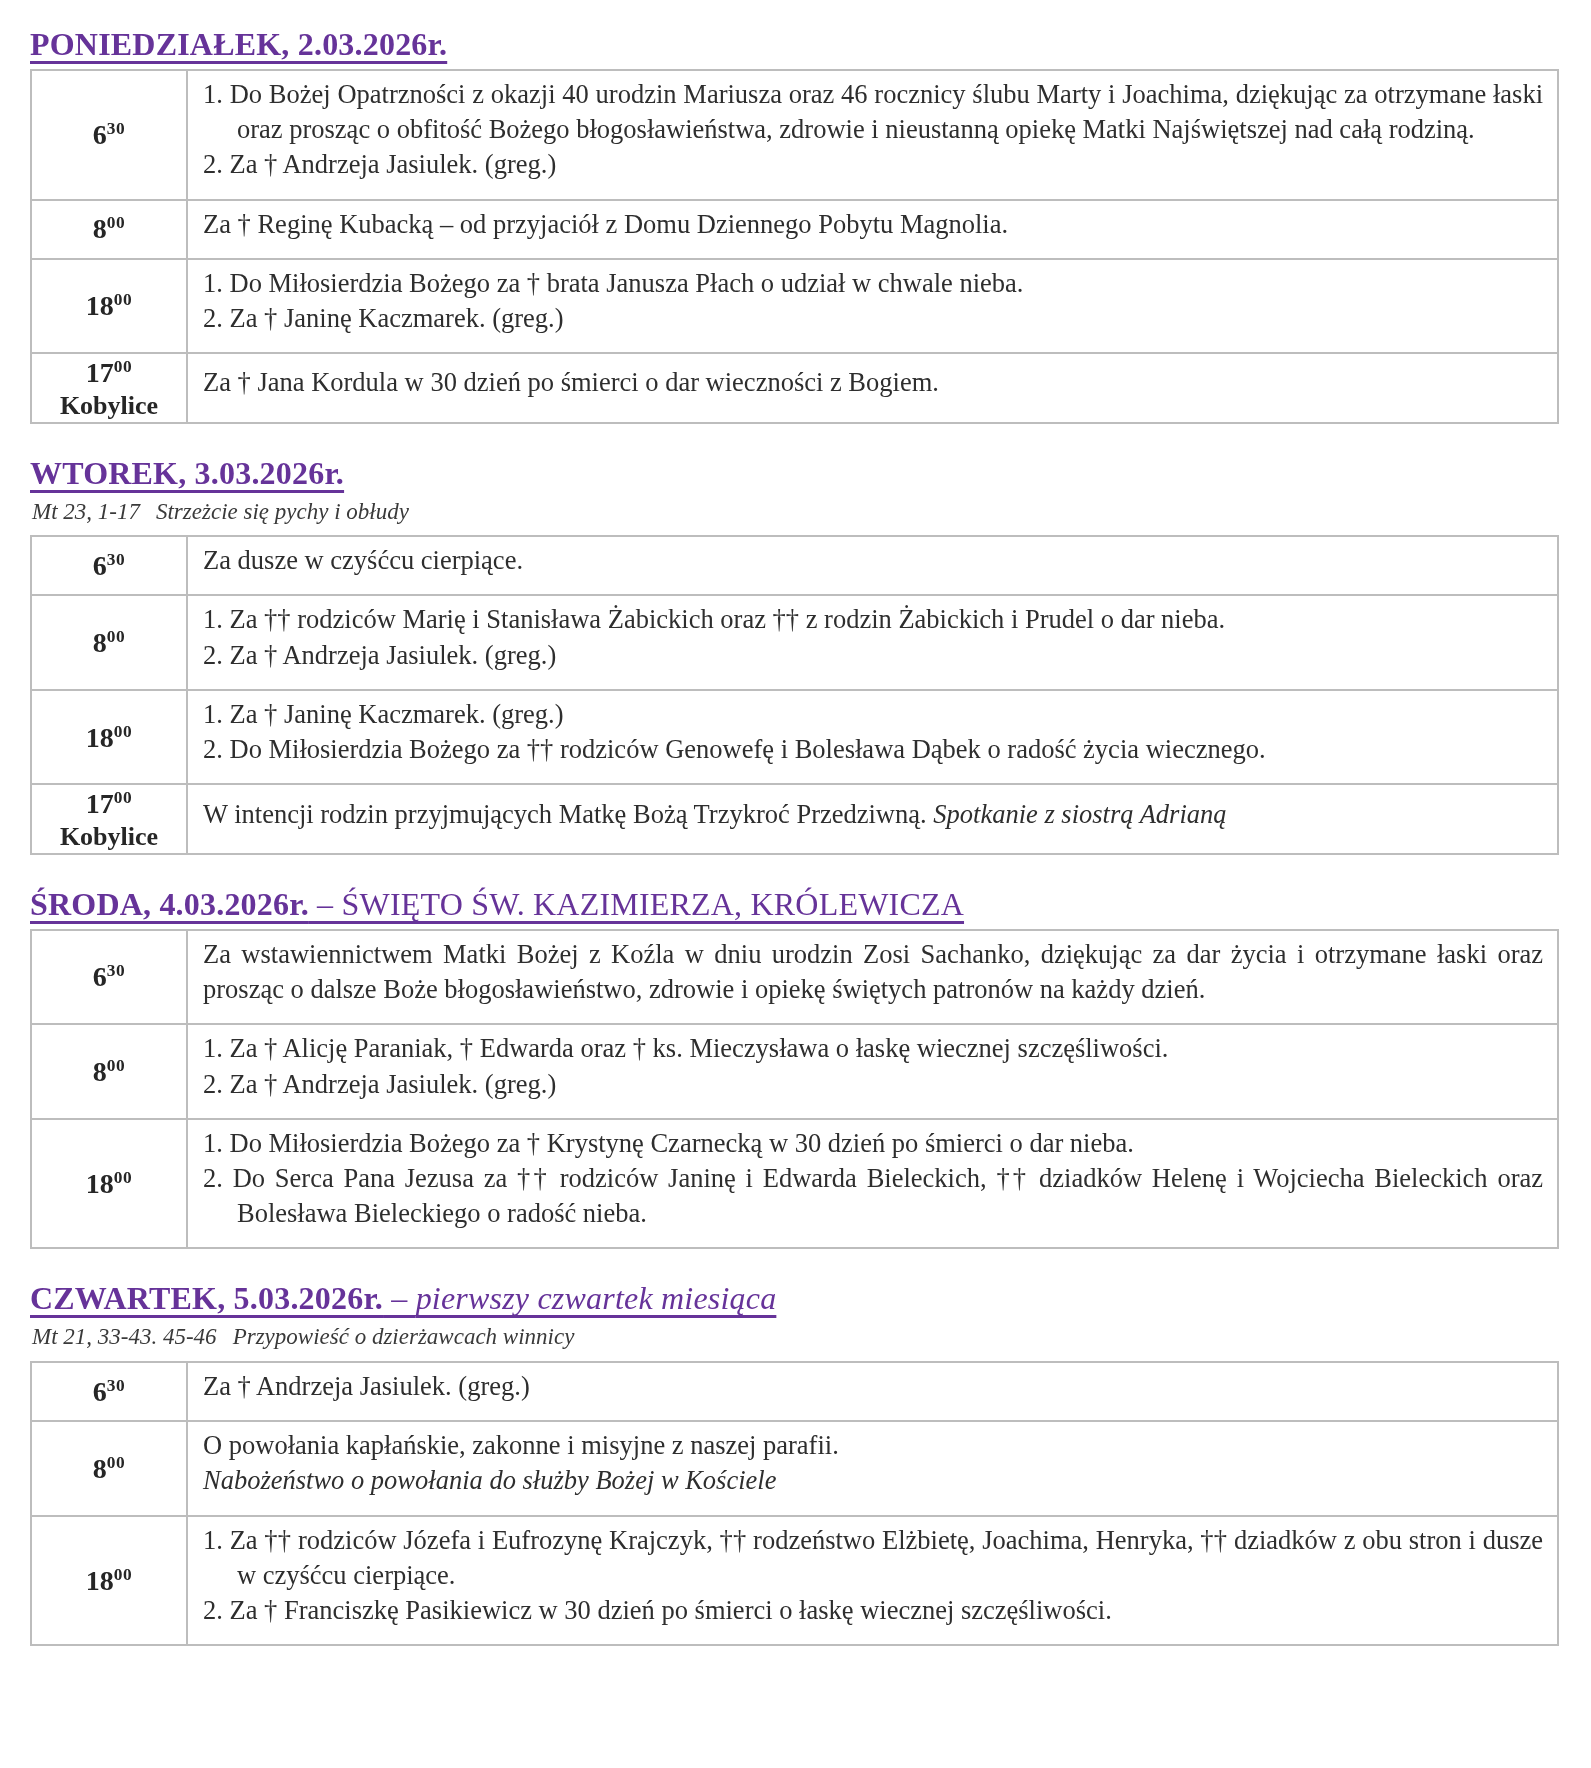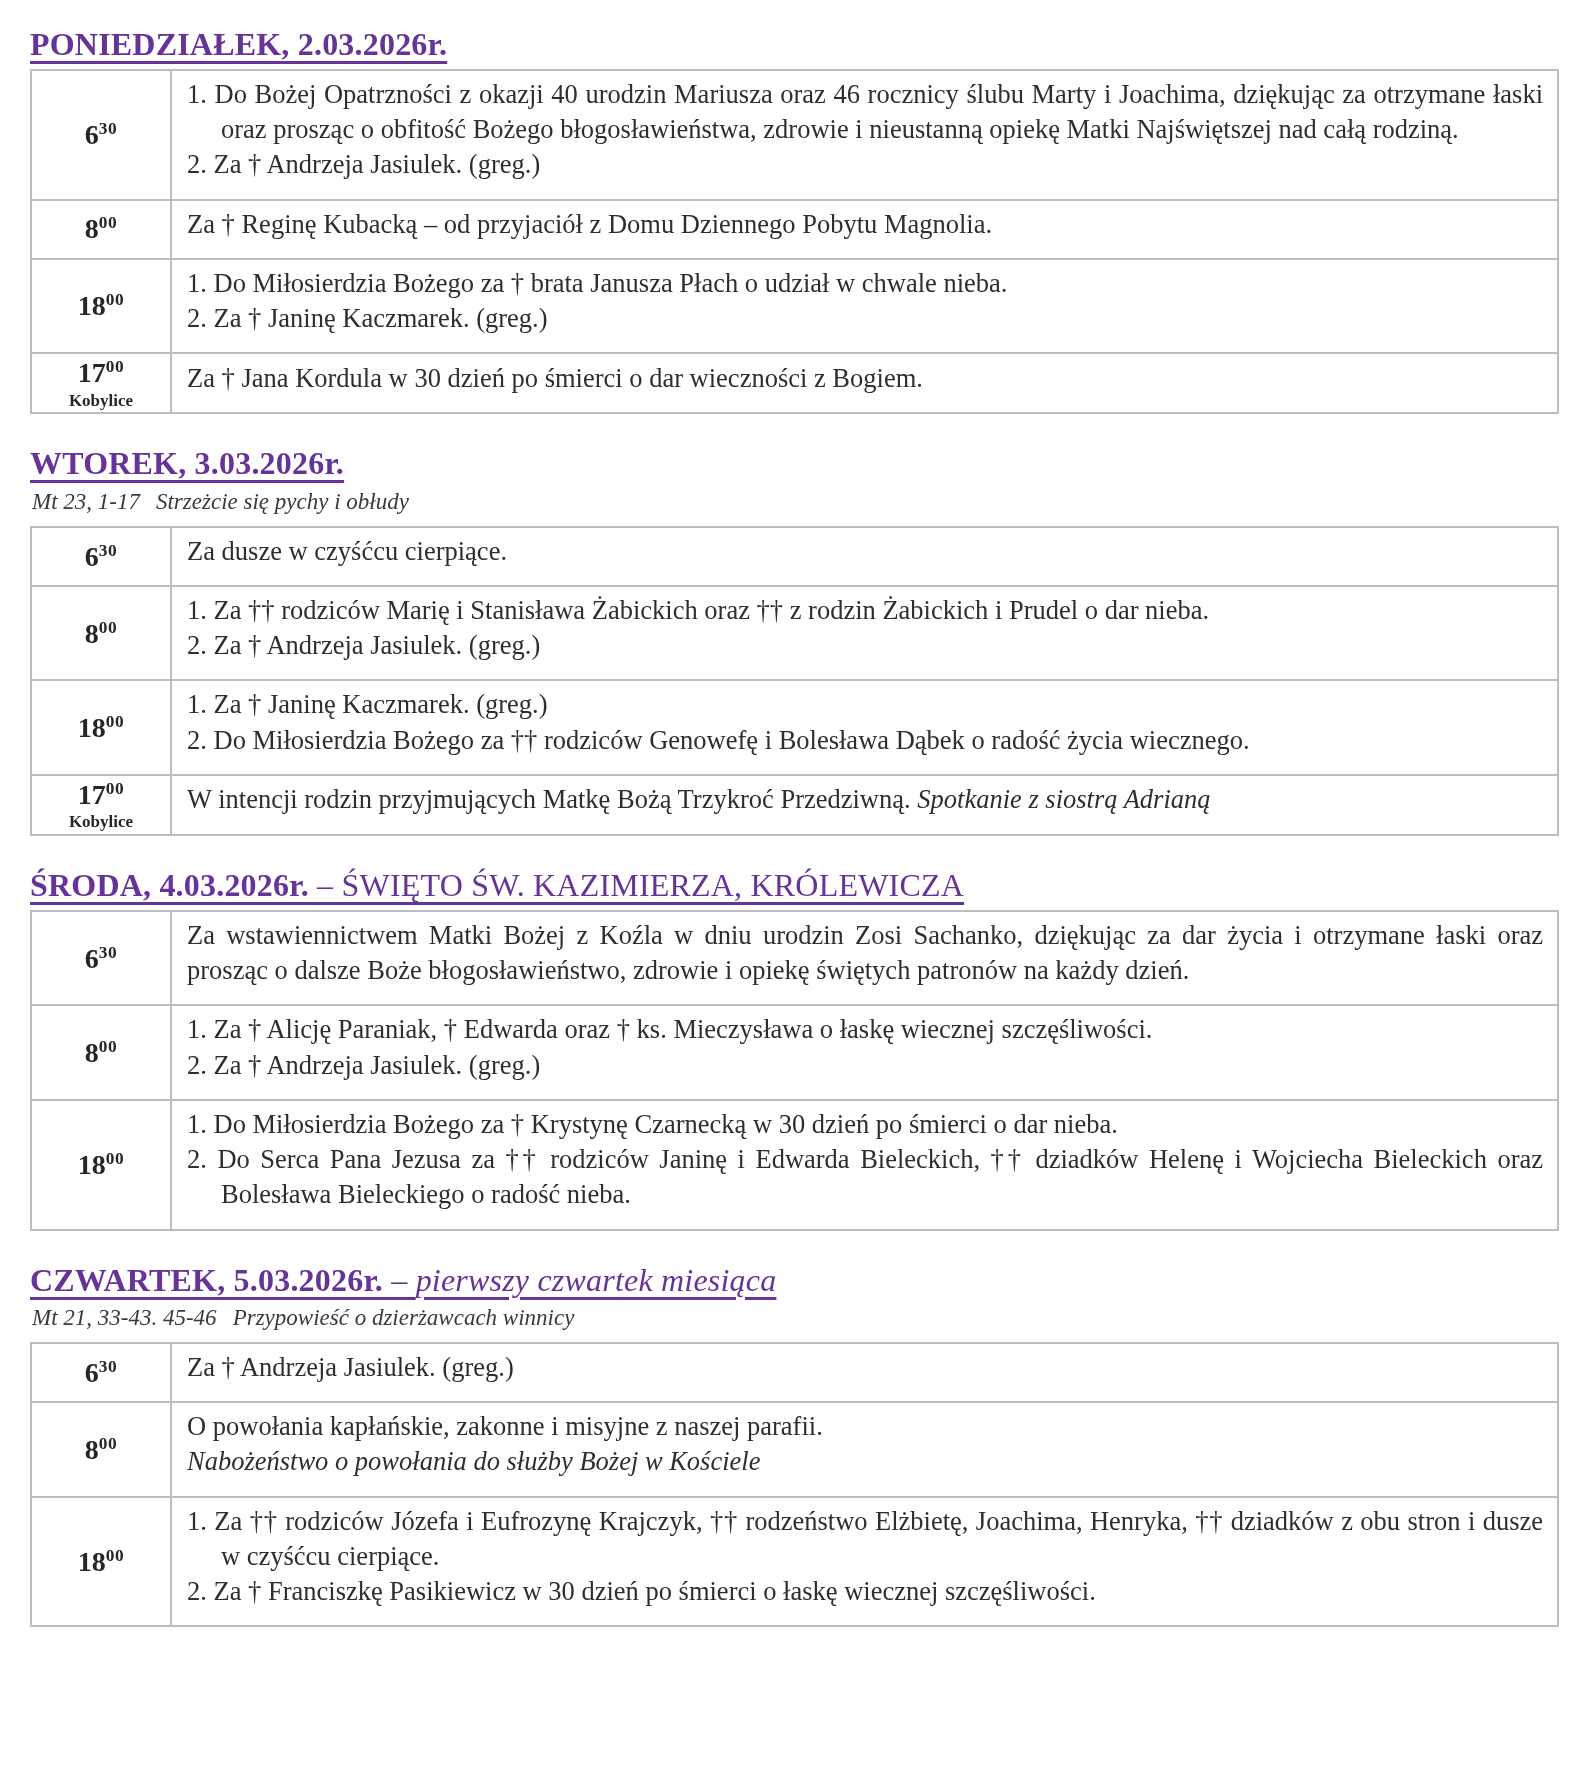--- a/index.html
+++ b/index.html
@@ -50,32 +50,32 @@
   }
   table.mass-table td {
     border: 2px solid #bdbdbd;
     vertical-align: middle;
   }
   td.time-cell {
     width: 122px;
     text-align: center;
     font-weight: bold;
     font-size: 28px;
-    padding: 3px 8px;
+    padding: 3px 16px;
     line-height: 1.1;
     color: #262626;
   }
   td.time-cell .min {
     font-size: 0.62em;
     vertical-align: 0.55em;
     letter-spacing: 0.5px;
   }
   td.time-cell .place {
     display: block;
-    font-size: 17px;
+    font-size: 26px;
     font-weight: bold;
     margin-top: 3px;
     line-height: 1.05;
     text-align: center;
   }
   td.intent-cell {
     padding: 6px 14px 16px 15px;
     font-size: 26.5px;
     line-height: 1.33;
     color: #2e2e2e;

